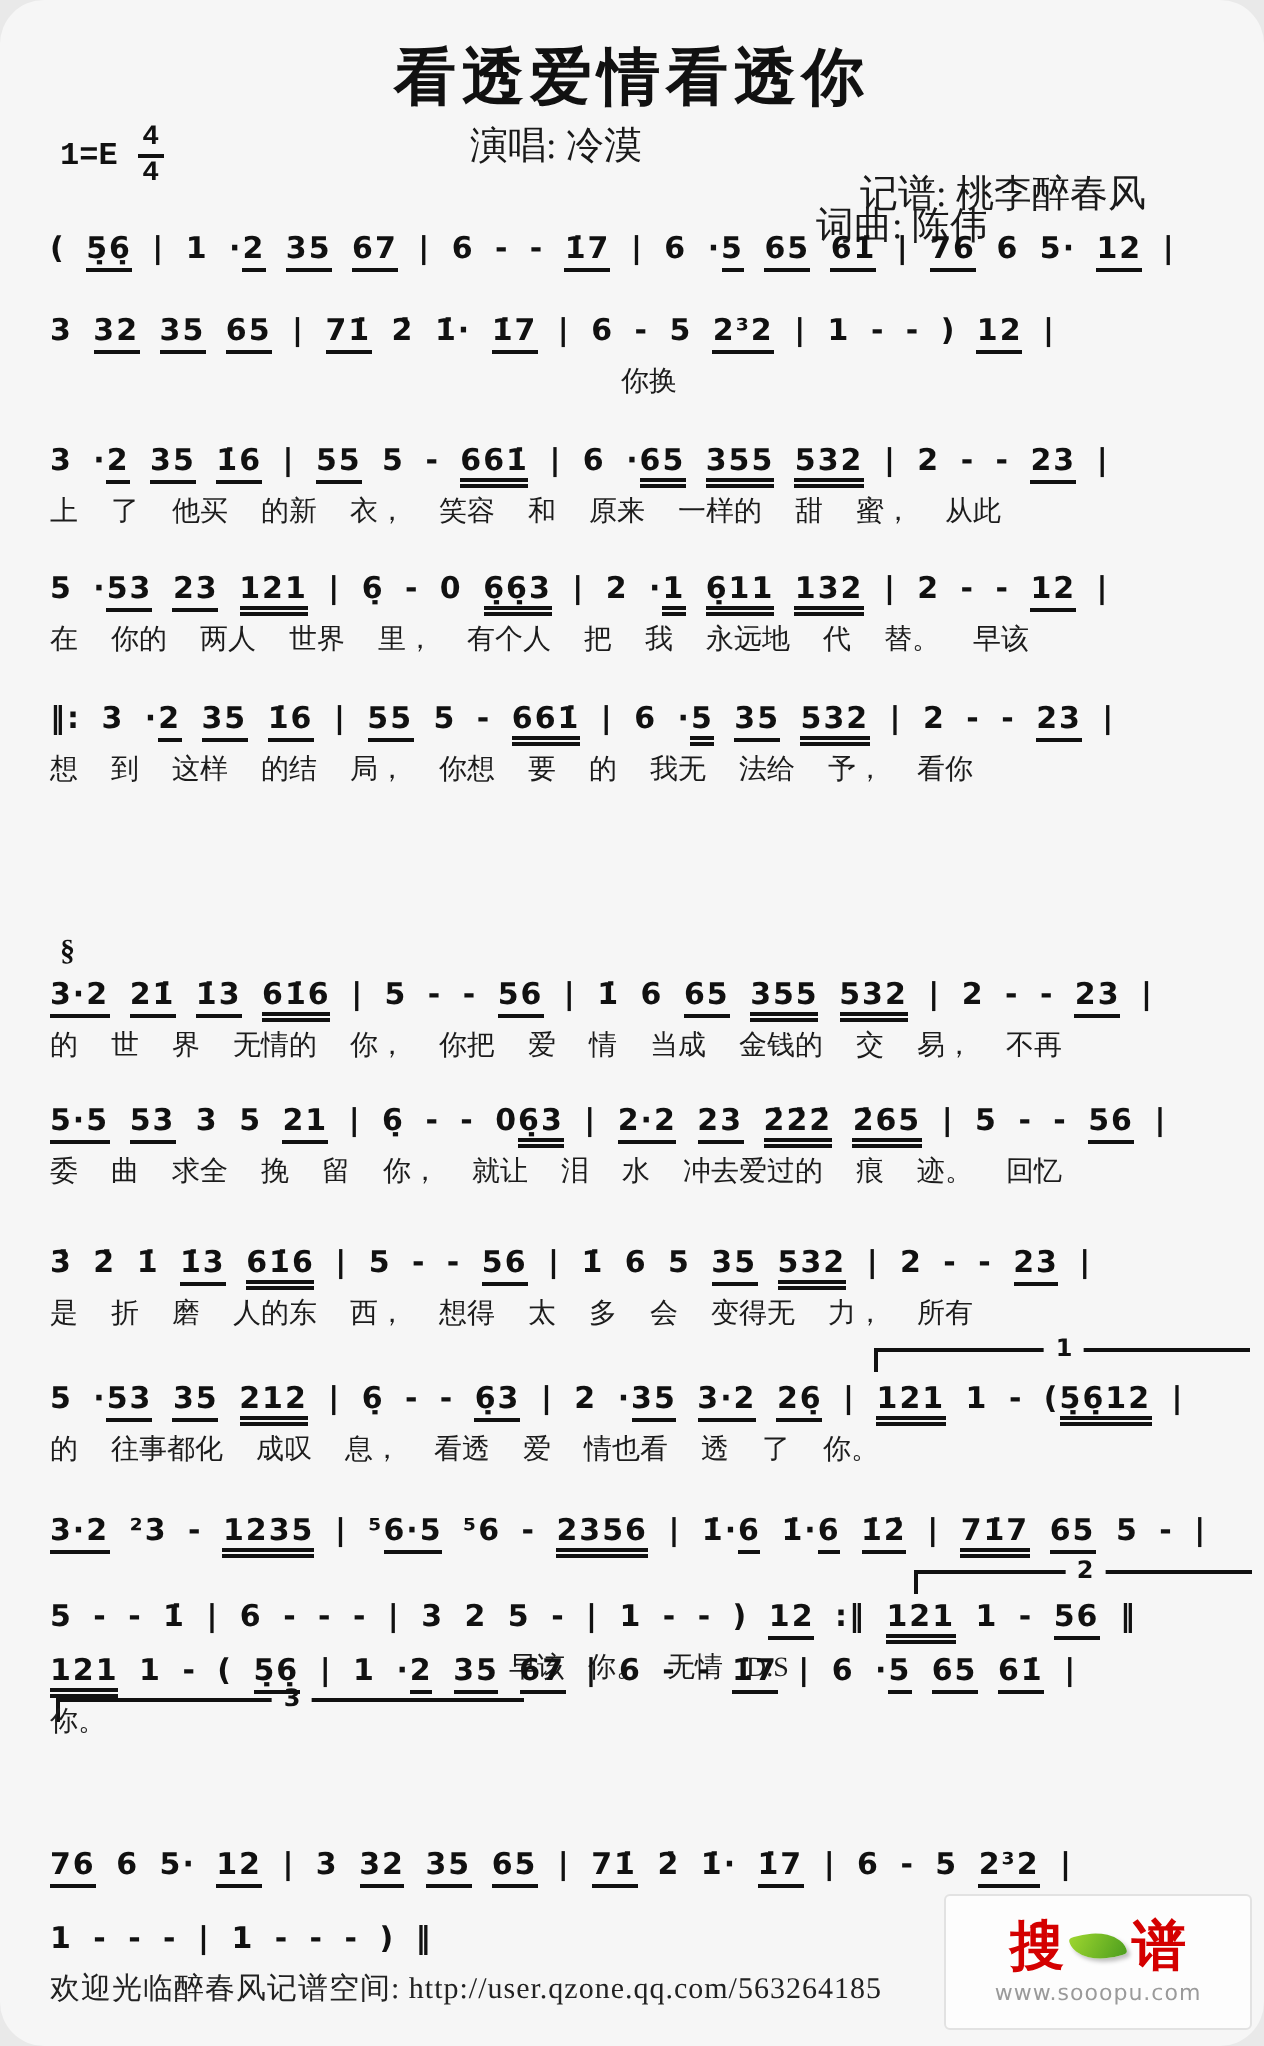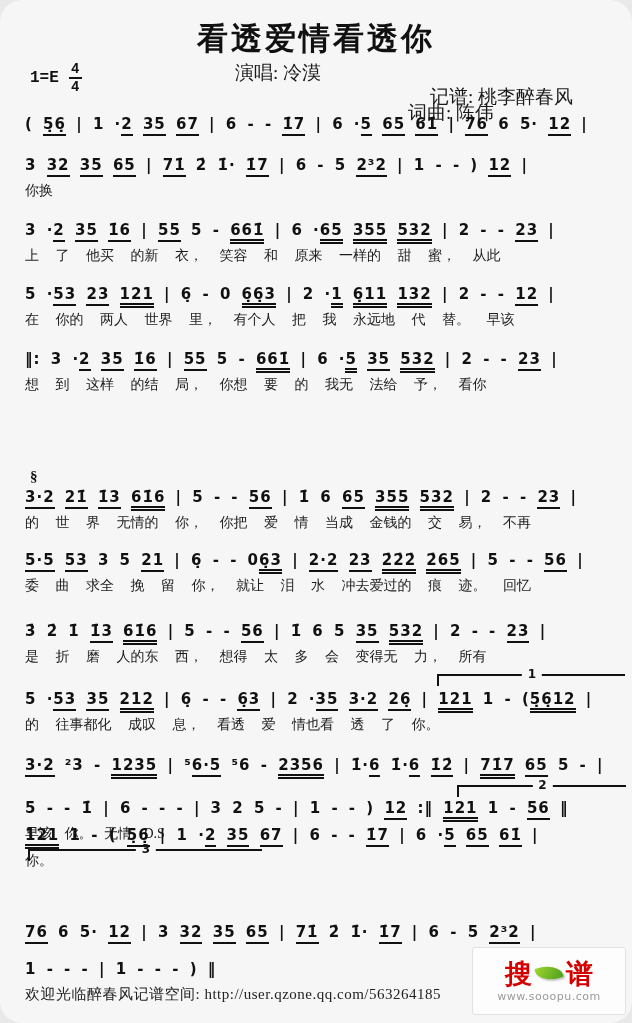--- a/index.html
+++ b/index.html
@@ -21,21 +21,21 @@
          font-size:14px;font-weight:bold;}
   .meter .bar{width:13px;height:2px;background:#111;margin:1px 0;}
 
   .line{position:absolute;left:25px;right:8px;}
   .notes{font-size:15px;font-weight:bold;letter-spacing:1px;word-spacing:4px;
          white-space:nowrap;line-height:1.35;}
   .u{border-bottom:2px solid #111;padding-bottom:1px;}
   .uu{border-bottom:5px double #111;}
   .lyrics{font-size:14px;color:#1c1c1c;margin-top:7px;word-spacing:13px;
           white-space:nowrap;font-family:"Liberation Serif",serif;}
-  .lyrics.right{text-align:left;word-spacing:8px;}
+  .lyrics.right{text-align:center;word-spacing:8px;}
 
   .volta{position:absolute;border-top:2px solid #111;border-left:2px solid #111;height:10px;}
   .volta .num{position:absolute;top:-9px;left:50%;transform:translateX(-50%);
               background:#f6f6f6;padding:0 6px;font-size:12px;font-weight:bold;}
   .segno{position:absolute;font-size:15px;font-weight:bold;font-family:"Liberation Serif",serif;}
 
   .footer{position:absolute;top:985px;left:25px;font-size:15px;color:#222;
           font-family:"Liberation Serif",serif;letter-spacing:0.5px;}
 
   .logo{position:absolute;right:6px;bottom:8px;width:152px;height:66px;background:#fdfdfd;

